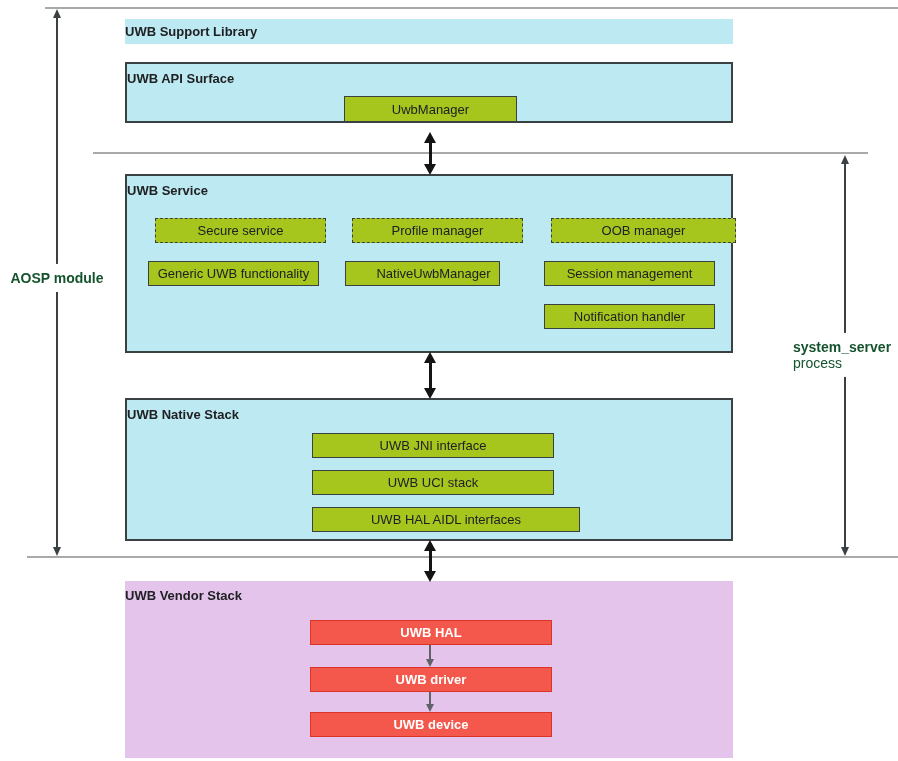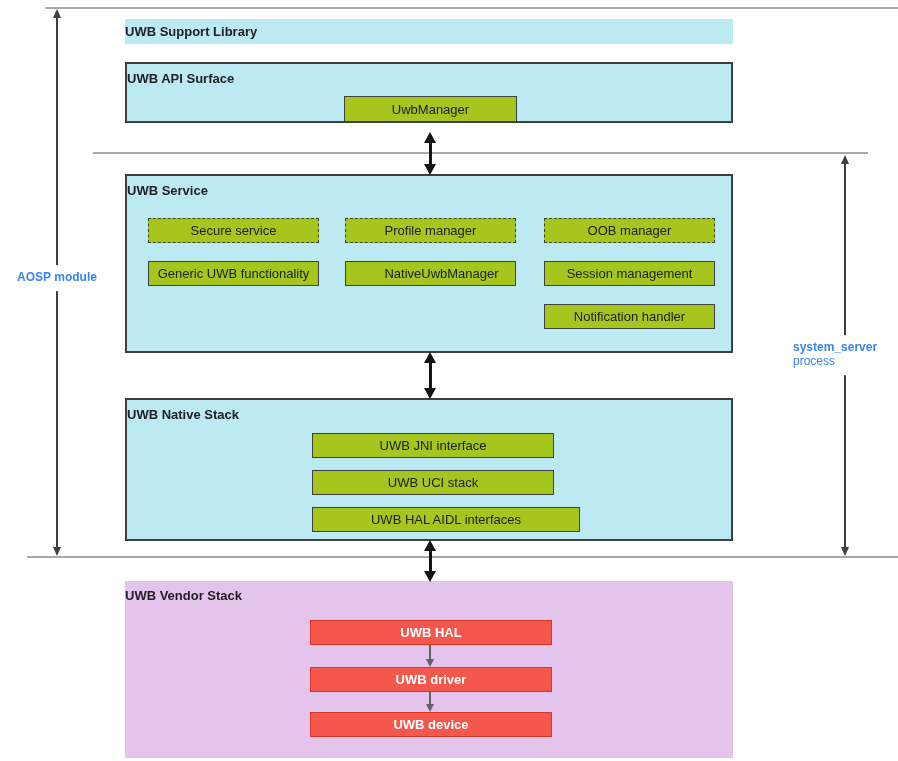--- a/index.html
+++ b/index.html
@@ -19,21 +19,21 @@
     font-weight:bold; font-size:13px; color:#202124; white-space:nowrap;
   }
 
   
   .gbox, .rbox {
     position:absolute; box-sizing:border-box;
     display:flex; align-items:center; justify-content:center;
     font-size:13px; white-space:nowrap;
   }
   .gbox { background:#a6c51d; border:1.5px solid #3b4043; color:#202124; }
-  .gbox.dashed { border-style:dashed; }
+  .gbox.dashed { border-style:dashed;margin-left:7px; }
   .rbox { background:#f4574b; border:1.5px solid #da3327; color:#ffffff; font-weight:bold; }
 
   
   .dbl-arrow { position:absolute; width:14px; margin-left:-7px; z-index:4; }
   .dbl-arrow .shaft { position:absolute; left:50%; top:9px; bottom:9px; width:3px; margin-left:-1.5px; background:#141414; }
   .dbl-arrow .head { position:absolute; left:50%; width:0; height:0; margin-left:-6.5px;
     border-left:6.5px solid transparent; border-right:6.5px solid transparent; }
   .dbl-arrow .head.up   { top:0; border-bottom:11px solid #141414; }
   .dbl-arrow .head.down { bottom:0; border-top:11px solid #141414; }
 
@@ -46,22 +46,22 @@
   .side-arrow .head.down { bottom:0; border-top:9px solid #3b4043; }
 
   
   .gray-arrow { position:absolute; width:10px; margin-left:-5px; z-index:2; }
   .gray-arrow .shaft { position:absolute; left:50%; top:0; bottom:5px; width:2px; margin-left:-1px; background:#5f6368; }
   .gray-arrow .head { position:absolute; left:50%; bottom:0; width:0; height:0; margin-left:-4.5px;
     border-left:4.5px solid transparent; border-right:4.5px solid transparent; border-top:8px solid #5f6368; }
 
   
   .side-label {
-    position:absolute; background:#ffffff; color:#3b82f6;
-    font-size:12px; font-weight:bold; padding:6px 4px; z-index:5; white-space:nowrap;
+    position:absolute; background:#ffffff; color:#14532d;
+    font-size:14px; font-weight:bold; padding:6px 4px; z-index:5; white-space:nowrap;
     line-height:1.15;
   }
   .side-label .reg { font-weight:normal; }
 </style>
 </head>
 <body>
 
 <div class="stage">
 
   <div class="hline" style="top:7px; left:45px; right:0;"></div>
@@ -98,24 +98,24 @@
     <div class="head up"></div>
     <div class="shaft"></div>
     <div class="head down"></div>
   </div>
 
   <div class="panel cyan bordered" style="top:174px; height:179px;">
     <div class="panel-title" style="top:7px;">UWB Service</div>
 
     <div class="gbox dashed" style="left:21px;  top:42px; width:171px; height:25px;">Secure service</div>
     <div class="gbox dashed" style="left:218px; top:42px; width:171px; height:25px;">Profile manager</div>
-    <div class="gbox dashed" style="left:417px; top:42px; width:171px; height:25px;">OOB manager</div>
+    <div class="gbox dashed" style="left:417px; top:42px; width:185px; height:25px;">OOB manager</div>
 
     <div class="gbox" style="left:21px;  top:85px; width:171px; height:25px;">Generic UWB functionality</div>
-    <div class="gbox" style="left:218px; top:85px; width:171px; height:25px;padding-left:22px;">NativeUwbManager</div>
+    <div class="gbox" style="left:218px; top:85px; width:155px; height:25px;padding-left:22px;">NativeUwbManager</div>
     <div class="gbox" style="left:417px; top:85px; width:171px; height:25px;">Session management</div>
 
     <div class="gbox" style="left:417px; top:128px; width:171px; height:25px;">Notification handler</div>
   </div>
 
   <div class="dbl-arrow" style="left:430px; top:352px; height:47px;">
     <div class="head up"></div>
     <div class="shaft"></div>
     <div class="head down"></div>
   </div>

